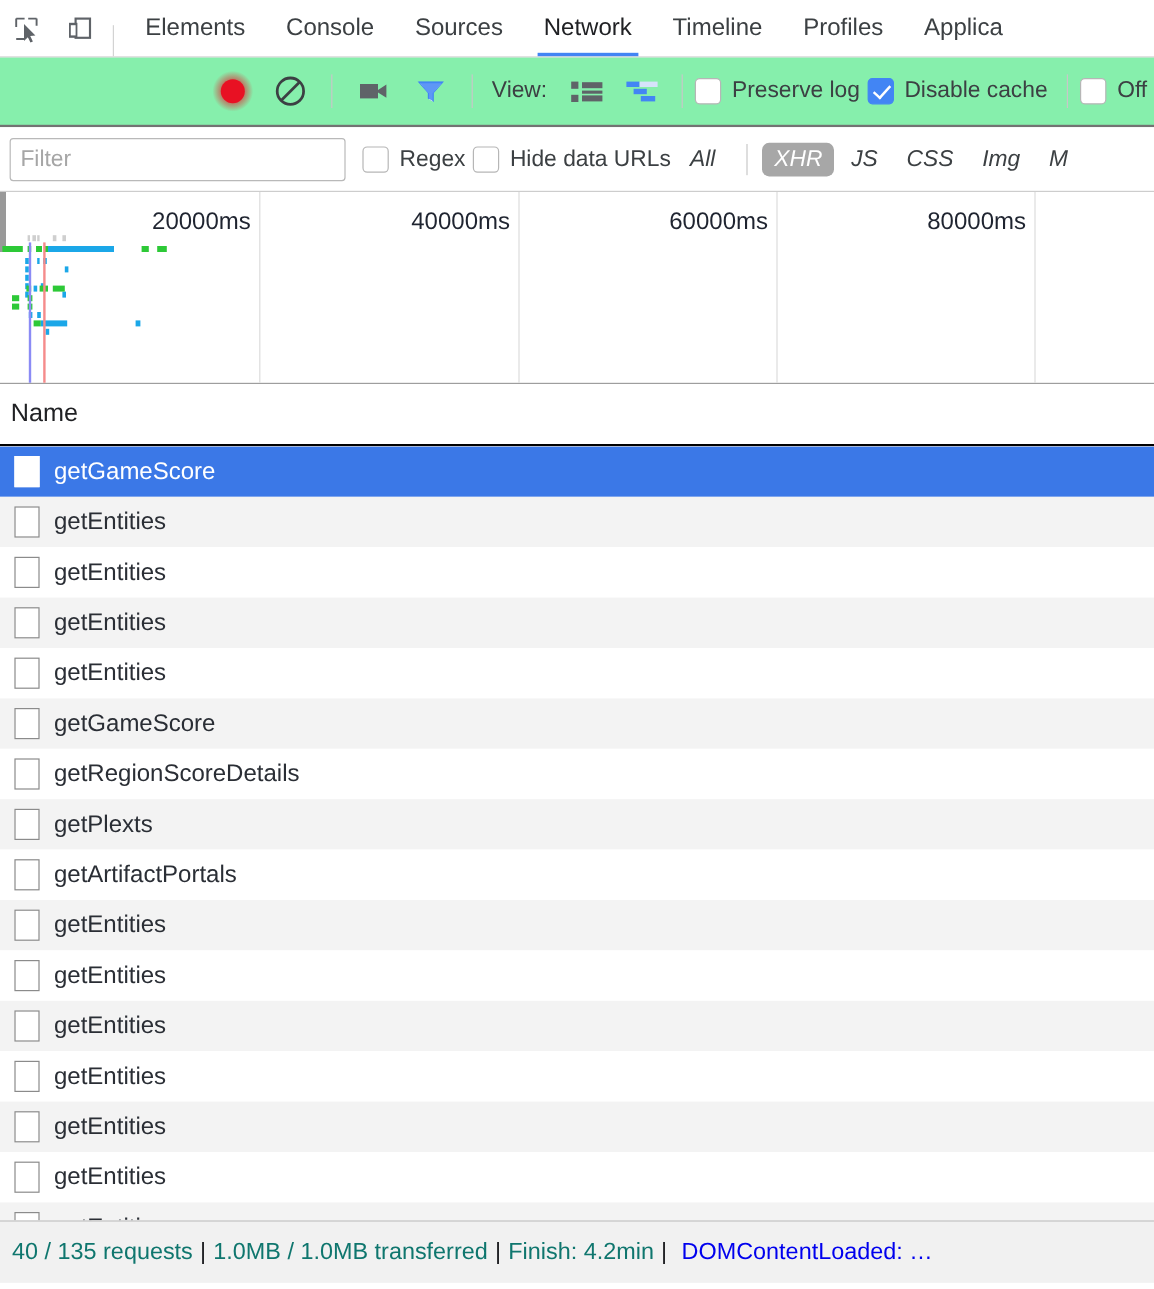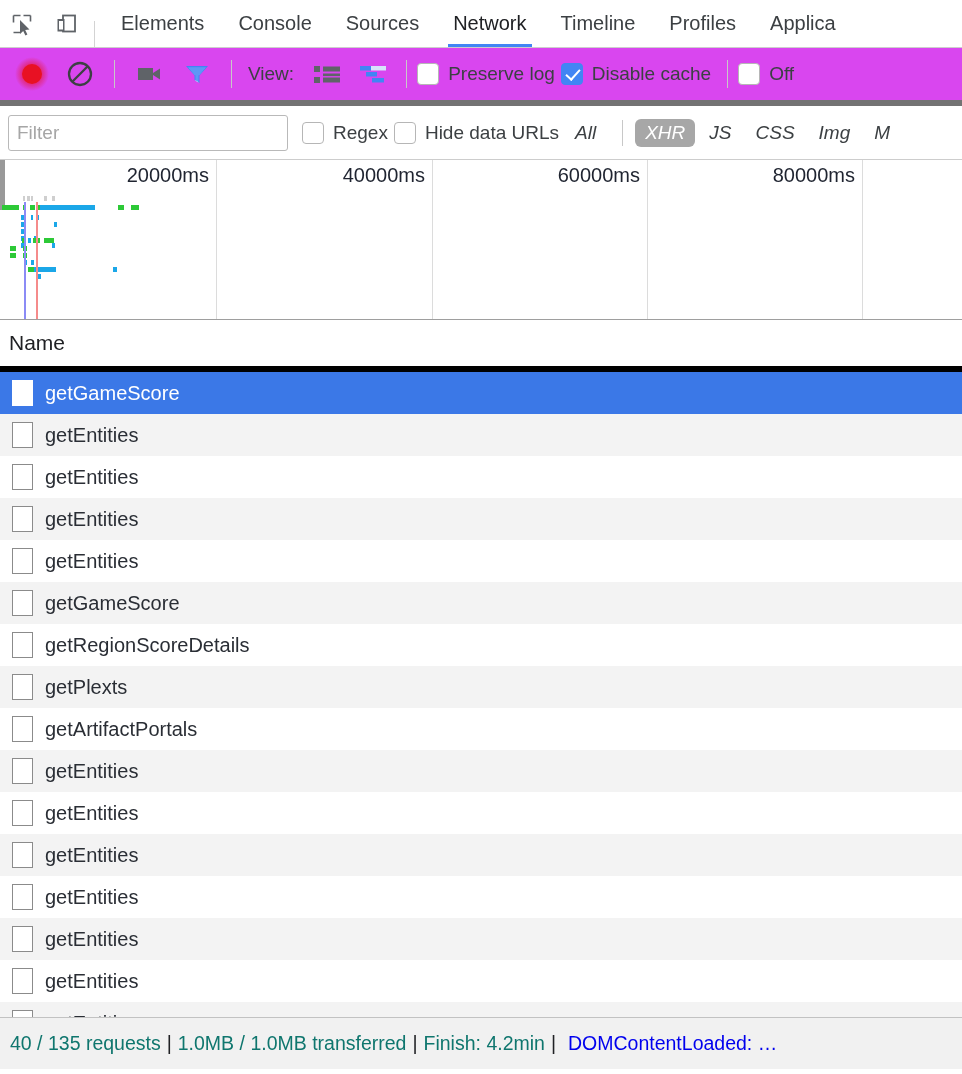--- a/index.html
+++ b/index.html
@@ -53,25 +53,26 @@
     height: 3px;
     background: #4285f4;
   }
 
   
   .toolbar {
     position: relative;
     height: 58px;
     display: flex;
     align-items: center;
-    background: #d946ef;
-    border-bottom: 6px solid #737373;
+    background: #86efac;
+    border-bottom: 2px solid #737373;
     white-space: nowrap;
     overflow: hidden;
     padding-left: 8px;
+    justify-content: flex-end;
   }
   .tl-btn {
     width: 48px; height: 48px;
     display: flex; align-items: center; justify-content: center;
     flex: 0 0 auto;
     cursor: pointer;
   }
   .tl-sep {
     width: 1px; height: 28px;
     background: #c8c8c8;
@@ -186,21 +187,21 @@
   }
   .ruler-tick {
     position: absolute;
     top: 0;
     width: 1px;
     height: 160px;
     background: #dcdcdc;
   }
   .ruler-label {
     position: absolute;
-    top: 4px;
+    top: 14px;
     font-size: 20px;
     color: #1f2430;
     text-align: right;
     transform: translateX(-100%);
     padding-right: 7px;
     white-space: nowrap;
   }
   .ov-bar {
     position: absolute;
     height: 5px;
@@ -212,21 +213,21 @@
     height: 118px;
   }
 
   
   .tablehead {
     position: relative;
     height: 52px;
     display: flex;
     align-items: center;
     background: #ffffff;
-    border-bottom: 6px solid #000000;
+    border-bottom: 2px solid #000000;
     padding-left: 9px;
   }
   .tablehead .colname {
     font-size: 21px;
     color: #202124;
   }
   .rowlist {
     position: relative;
     height: 645px;
     overflow: hidden;

